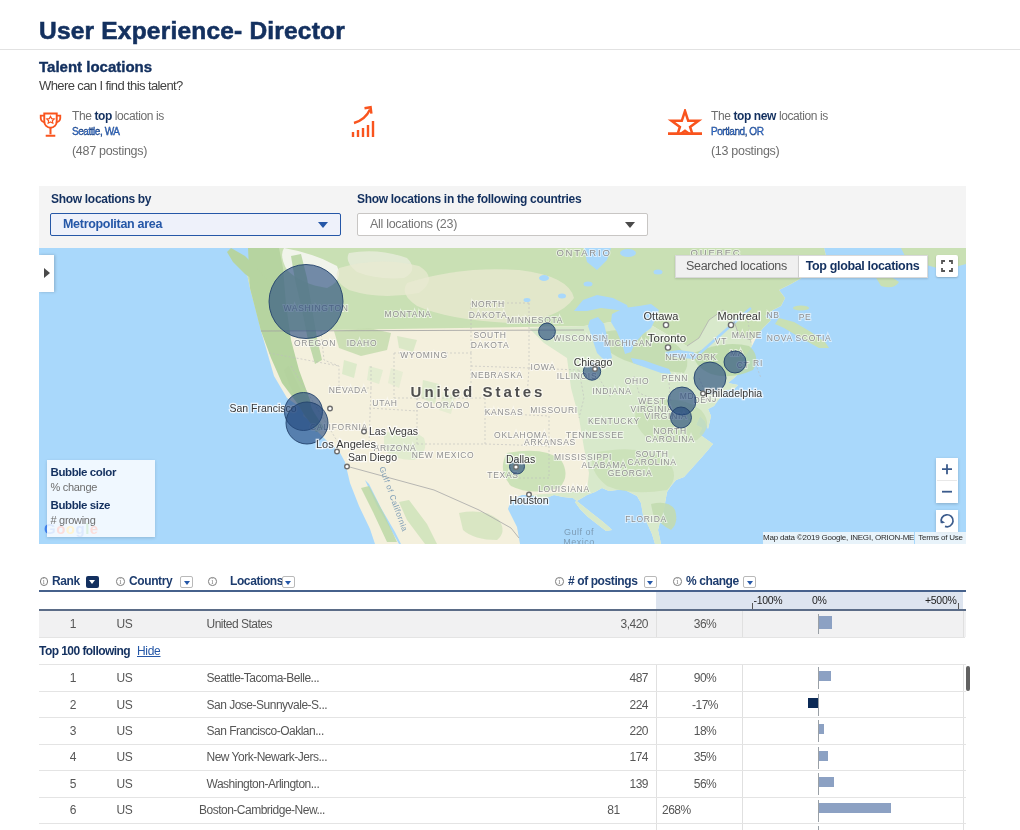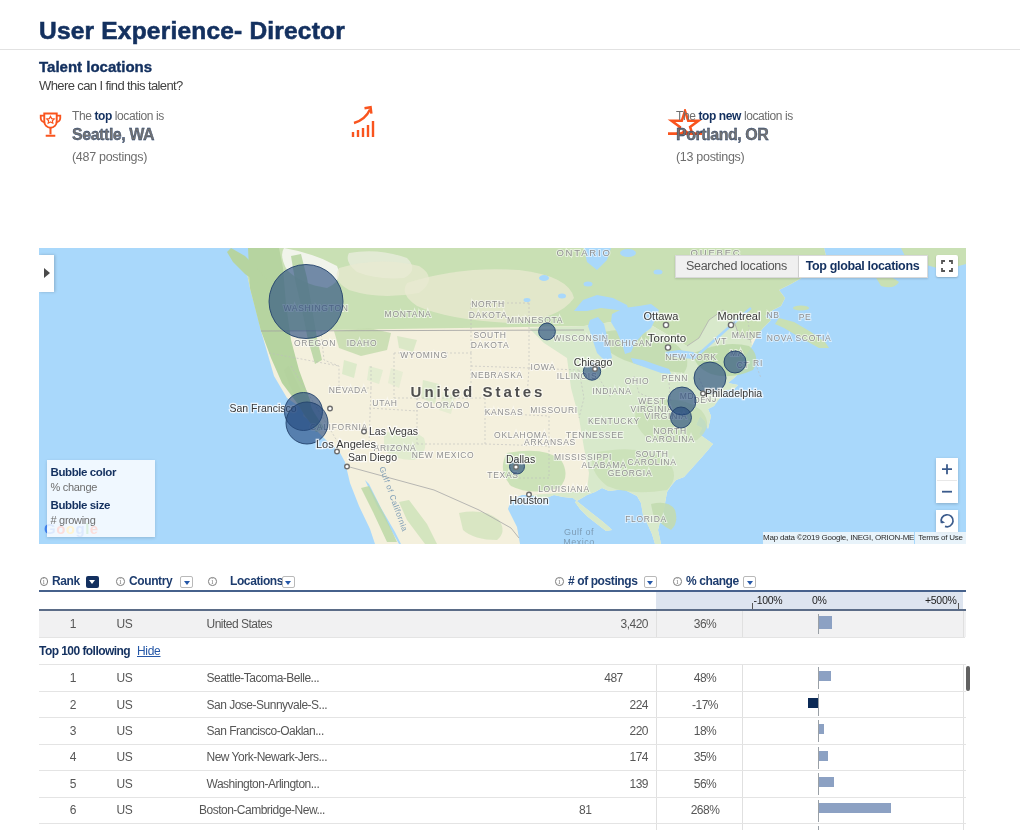--- a/index.html
+++ b/index.html
@@ -8,21 +8,21 @@
 #page { position:relative; width:1020px; height:830px; }
 
 #title { left:39px; top:19.3px; font-size:24.5px; font-weight:bold; color:#13305f; line-height:1; -webkit-text-stroke:0.6px #13305f; letter-spacing:0.2px; }
 #topline { left:0; top:49px; width:1020px; height:1px; background:#e2e2e2; }
 #h2 { left:39px; top:59.1px; font-size:15px; font-weight:bold; color:#13305f; line-height:1; -webkit-text-stroke:0.4px #13305f; }
 #sub { left:39px; top:78.7px; font-size:13px; letter-spacing:-0.6px; color:#424242; line-height:1; }
 
 .stat { position:absolute; top:109.6px; }
 .stat .l1 { font-size:12px; letter-spacing:-0.4px; color:#6e6e6e; line-height:1; }
 .stat .l1 b { color:#13305f; }
-.stat .l2 { font-size:16px; letter-spacing:-0.45px; font-weight:bold; color:#737373; line-height:1; margin-top:5.6px; -webkit-text-stroke:0.35px #13305f; }
+.stat .l2 { font-size:10px; letter-spacing:-0.45px; font-weight:normal; color:#3b82f6; line-height:1; margin-top:5.6px; -webkit-text-stroke:0.35px #13305f; }
 .stat .l3 { font-size:12.5px; letter-spacing:-0.3px; color:#6e6e6e; line-height:1; margin-top:7.9px; }
 
 #panel { left:39px; top:186px; width:927px; height:62px; background:#f4f4f4; }
 .plabel { position:absolute; top:7.2px; font-size:12px; letter-spacing:-0.3px; font-weight:bold; color:#13305f; line-height:1; }
 .dd { position:absolute; top:26.5px; width:291px; height:23px; border-radius:2px; font-size:12.5px; letter-spacing:-0.3px; line-height:21px; }
 #dd1 { left:11px; border:1.5px solid #2557a7; background:#eef1fa; color:#2557a7; font-weight:bold; }
 #dd2 { left:318px; border:1px solid #c8c6c4; background:#fff; color:#767676; }
 .caret1 { position:absolute; right:12px; top:8px; width:0; height:0; border-left:5px solid transparent; border-right:5px solid transparent; border-top:6px solid #2557a7; }
 .caret2 { position:absolute; right:12px; top:8px; width:0; height:0; border-left:5px solid transparent; border-right:5px solid transparent; border-top:6px solid #4a4a4a; }
 
@@ -75,26 +75,32 @@
       <path d="M3 18 C 10 16 16 11 19 4.5" stroke-width="2.4"></path>
       <path d="M13.5 3.2 L19.6 2.2 L20.4 8.6" stroke-width="2.4"></path>
     </g>
   </svg>
 
   <svg class="abs" style="left:667px;top:109px" width="36" height="28" viewBox="0 0 36 28">
     <path d="M18 2 l3.2 9.8 H31.5 l-8.4 6.1 3.2 9.9 -8.3 -6.1 -8.3 6.1 3.2 -9.9 L4.5 11.8 H14.8 z" fill="none" stroke="#f9541e" stroke-width="2.5"></path>
     <path d="M0 27.6 h36" stroke="#fff" stroke-width="5" fill="none"></path>
     <path d="M1 24.6 h34" stroke="#f9541e" stroke-width="2.6" fill="none"></path>
   </svg>
-  <div class="stat" style="left:676px">
+  <div class="stat" style="left:711px">
     <div class="l1">The <b>top new</b> location is</div>
     <div class="l2">Portland, OR</div>
     <div class="l3">(13 postings)</div>
   </div>
 
+  <div class="abs" id="panel">
+    <div class="plabel" style="left:12px">Show locations by</div>
+    <div class="plabel" style="left:318px">Show locations in the following countries</div>
+    <div class="dd" id="dd1"><span style="padding-left:12px">Metropolitan area</span><span class="caret1"></span></div>
+    <div class="dd" id="dd2"><span style="padding-left:12px">All locations (23)</span><span class="caret2"></span></div>
+  </div>
 
   <div class="abs" id="map">
   <svg width="927" height="296" viewBox="0 0 927 296" font-family="Liberation Sans, sans-serif">
     <rect width="927" height="296" fill="#a9d8fb"></rect>
 
     <path id="land" d="M209,0 L214,10 L206,16 L211,40 L219,70 L222,83 L227,100 L235,128 L248,150 L258,157 L262,160 L266,163 L264,168 L270,172 L268,170 L278,183 L290,195 L300,203 L306,214 L307,218 L311,235 L320,258 L331,281 L336,296
       L360,296 L352,282 L338,258 L326,232 L330,236 L342,260 L356,284 L362,296
       L481,296 L478,279 L469,261 L472,252 L483,247 L492,247 L500,250 L507,250 L515,247 L524,249 L534,250 L544,258 L554,266 L563,273 L570,279 L573,282 L567,283 L558,276 L549,269 L541,261 L536,254 L543,250 L548,247 L556,244 L563,240 L570,243 L578,242 L586,242 L592,245 L598,248 L602,255 L604,267 L609,277 L613,286 L616,296
       L622,296 L619,282 L622,270 L625,261 L628,244 L632,238 L637,232 L645,229 L654,219 L663,209 L669,202 L674,196 L667,191 L660,186 L663,180 L657,177 L661,168 L666,173 L669,181 L672,168 L669,161 L675,158 L680,151 L686,142 L695,141 L699,137 L689,135 L695,130 L701,124 L705,117 L702,112 L707,107 L713,98 L718,88 L724,80 L732,72 L726,68 L734,62 L742,58 L746,50 L740,42 L752,36 L766,28 L778,22 L788,12 L785,0 Z" fill="#f4f0dd"></path>
 
@@ -391,22 +397,22 @@
     <div class="axis" style="left:779px;top:3px;height:20px"></div>
     <div class="bar" style="left:779.5px;top:5px;width:13px;height:13px;background:#8ca1c3"></div>
   </div>
   <div class="rowline" style="top:636.5px"></div>
   <div class="abs" style="left:39px;top:644.5px;font-size:12px;letter-spacing:-0.55px;font-weight:bold;color:#13305f;line-height:1">Top 100 following</div>
   <div class="abs" style="left:137px;top:644.5px;font-size:12px;letter-spacing:-0.3px;color:#2557a7;text-decoration:underline;line-height:1">Hide</div>
   <div class="row" style="top:663.8px;height:27.0px;border-top:1px solid #e4e4e4">
     <div class="cell" style="left:17px;width:20px;text-align:right">1</div>
     <div class="cell" style="left:77.5px">US</div>
     <div class="cell" style="left:167.5px">Seattle-Tacoma-Belle...</div>
-    <div class="cell" style="left:540px;width:69px;text-align:center">487</div>
-    <div class="cell" style="left:623px;width:86px;text-align:center">48%</div>
+    <div class="cell" style="left:540px;width:69px;text-align:right">487</div>
+    <div class="cell" style="left:623px;width:86px;text-align:center">90%</div>
     <div class="vline" style="left:617px"></div>
     <div class="vline" style="left:703px"></div>
     <div class="vline" style="left:924px"></div>
     <div class="axis" style="left:779px;top:2px;height:22px"></div>
     <div class="bar" style="left:779.6px;top:5.8px;width:12.7px;height:10px;background:#8ca1c3"></div>
   </div>
   <div class="row" style="top:690.8px;height:26.5px;border-top:1px solid #e4e4e4">
     <div class="cell" style="left:17px;width:20px;text-align:right">2</div>
     <div class="cell" style="left:77.5px">US</div>
     <div class="cell" style="left:167.5px">San Jose-Sunnyvale-S...</div>
@@ -451,22 +457,22 @@
     <div class="vline" style="left:617px"></div>
     <div class="vline" style="left:703px"></div>
     <div class="vline" style="left:924px"></div>
     <div class="axis" style="left:779px;top:2px;height:22px"></div>
     <div class="bar" style="left:779.6px;top:5.8px;width:15.0px;height:10px;background:#8ca1c3"></div>
   </div>
   <div class="row" style="top:796.6px;height:26.399999999999977px;border-top:1px solid #e4e4e4">
     <div class="cell" style="left:17px;width:20px;text-align:right">6</div>
     <div class="cell" style="left:77.5px">US</div>
     <div class="cell" style="left:160px">Boston-Cambridge-New...</div>
-    <div class="cell" style="left:540px;width:69px;text-align:left">81</div>
-    <div class="cell" style="left:623px;width:86px;text-align:center">268%</div>
+    <div class="cell" style="left:540px;width:69px;text-align:center">81</div>
+    <div class="cell" style="left:623px;width:86px;">268%</div>
     <div class="vline" style="left:617px"></div>
     <div class="vline" style="left:703px"></div>
     <div class="vline" style="left:924px"></div>
     <div class="axis" style="left:779px;top:2px;height:22px"></div>
     <div class="bar" style="left:779.6px;top:5.8px;width:72.0px;height:10px;background:#8ca1c3"></div>
   </div>
   <div class="row" style="top:823px;height:7px;border-top:1px solid #e4e4e4">
     <div class="vline" style="left:617px"></div>
     <div class="vline" style="left:703px"></div>
     <div class="vline" style="left:924px"></div>

